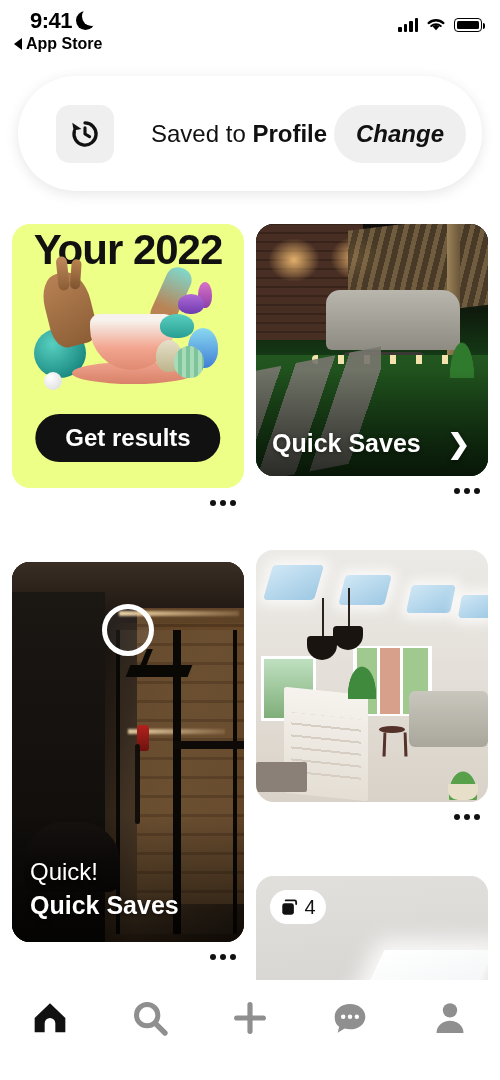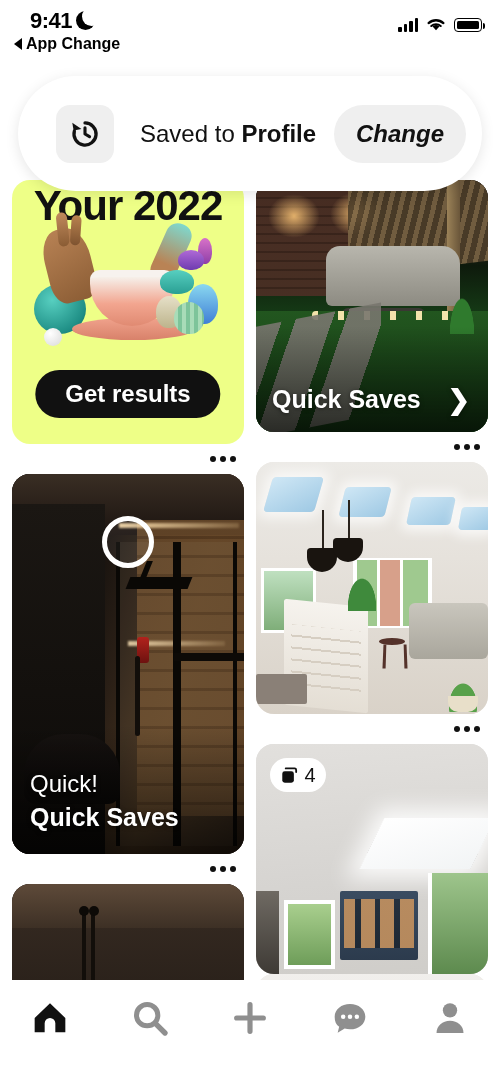--- a/index.html
+++ b/index.html
@@ -91,20 +91,21 @@
     background: #efefef;
     border-radius: 14px;
     display: flex; align-items: center; justify-content: center;
     flex: 0 0 auto;
   }
   .toast-text {
     flex: 1 1 auto;
     font-size: 24px; color: #111;
     padding-left: 26px;
     white-space: nowrap;
+    margin-left: 11px;
   }
   .toast-text b { font-weight: bold; }
   .toast-btn {
     flex: 0 0 auto;
     background: #efefef;
     border: none;
     border-radius: 30px;
     height: 58px;
     padding: 0 22px;
     font-size: 24px; font-weight: bold; color: #111;
@@ -118,21 +119,21 @@
     position: absolute;
     left: 0; top: 180px;
     width: 500px; height: 800px;
     overflow: hidden;
     display: flex;
     gap: 12px;
     padding: 0 12px;
   }
   .col { flex: 1 1 0; display: flex; flex-direction: column; gap: 0; }
 
-  .pin { position: relative; width: 100%; }
+  .pin { position: relative; width: 100%; margin-top: 44px; }
   .pin-img {
     width: 100%;
     border-radius: 18px;
     overflow: hidden;
     position: relative;
     display: block;
   }
   .dots {
     height: 30px;
     display: flex; align-items: center; justify-content: flex-end;
@@ -586,21 +587,21 @@
 </head>
 <body>
 
 <div id="app">
 
   <div class="statusbar">
     <div class="sb-time">9:41</div>
     <div class="sb-moon"></div>
     <div class="sb-back">
       <span class="sb-tri"></span>
-      <span>App Change</span>
+      <span>App Store</span>
     </div>
     <div class="sb-right">
       <span class="bars">
           <i></i>
           <i></i>
           <i></i>
           <i></i>
         </span>
       <svg width="22" height="16" viewBox="0 0 22 16">
         <path d="M11 14.2 L7.6 10.4 A5.2 5.2 0 0 1 14.4 10.4 Z" fill="#000"></path>

